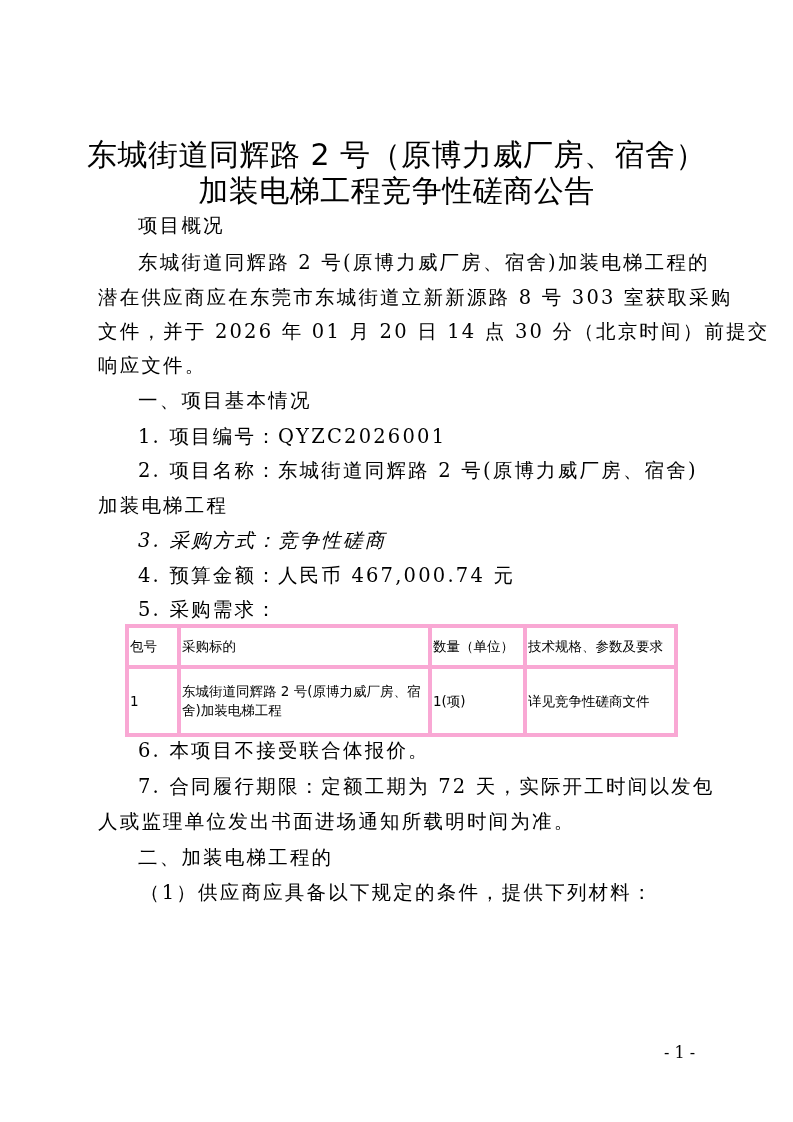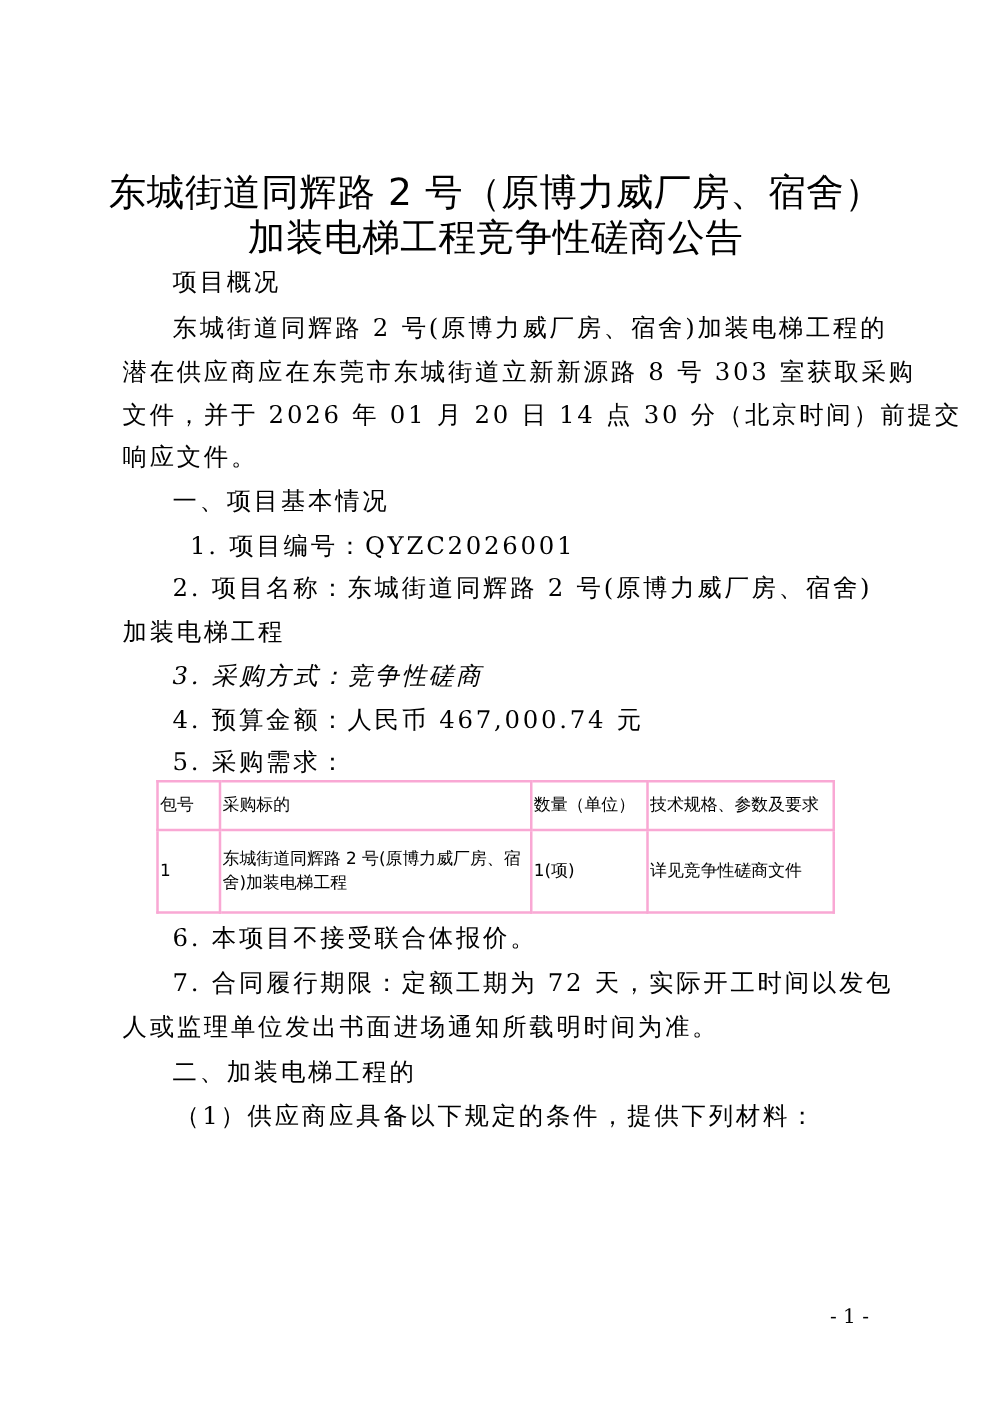--- a/index.html
+++ b/index.html
@@ -3,40 +3,40 @@
 <meta charset="utf-8">
 <style>
   html, body { margin:0; padding:0; background:#ffffff; }
   body { width:793px; height:1122px; position:relative; overflow:hidden; color:#000; }
   .serif { font-family: "DejaVu Serif", "Liberation Serif", serif; }
   .sans { font-family: "DejaVu Sans", "Liberation Sans", sans-serif; }
   .title { position:absolute; left:0; width:793px; text-align:center; font-size:30px; line-height:36px; letter-spacing:0.5px; }
   .line { position:absolute; font-size:19.5px; line-height:26px; white-space:nowrap; letter-spacing:2.2px; }
   .justify { text-align:justify; text-align-last:justify; width:594px; }
   table.req { position:absolute; left:125px; top:624px; border-collapse:collapse; }
-  table.req td { border:2px solid #f9a8d4; font-size:13.5px; line-height:19px; padding:0 1px; vertical-align:middle; }
+  table.req td { border:4px solid #f9a8d4; font-size:13.5px; line-height:19px; padding:0 1px; vertical-align:middle; }
   table.req tr.head td { height:37px; }
   table.req tr.row td { height:64px; }
   .pageno { position:absolute; left:664px; top:1043px; font-size:16px; }
 </style>
 </head>
 <body>
 
 <div>
   <div class="title sans" style="top:137px;">东城街道同辉路 2 号（原博力威厂房、宿舍）</div>
   <div class="title sans" style="top:173px;">加装电梯工程竞争性磋商公告</div>
 
   <div class="line serif" style="left:138px; top:213px;">项目概况</div>
   <div class="line serif" style="left:138px; top:250px; width:554px; text-align:justify; text-align-last:justify;">东城街道同辉路 2 号(原博力威厂房、宿舍)加装电梯工程的</div>
   <div class="line serif justify" style="left:98px; top:285px;">潜在供应商应在东莞市东城街道立新新源路 8 号 303 室获取采购</div>
   <div class="line serif justify" style="left:98px; top:319px;">文件，并于 2026 年 01 月 20 日 14 点 30 分（北京时间）前提交</div>
   <div class="line serif" style="left:98px; top:353px;">响应文件。</div>
 
   <div class="line serif" style="left:138px; top:388px;">一、项目基本情况</div>
-  <div class="line serif" style="left:152px; top:424px;">1. 项目编号：QYZC2026001</div>
+  <div class="line serif" style="left:138px; top:424px;">1. 项目编号：QYZC2026001</div>
   <div class="line serif" style="left:138px; top:458px; width:554px; text-align:justify; text-align-last:justify;">2. 项目名称：东城街道同辉路 2 号(原博力威厂房、宿舍)</div>
   <div class="line serif" style="left:98px; top:493px;">加装电梯工程</div>
   <div class="line serif" style="left:138px; top:528px;font-style:italic;">3. 采购方式：竞争性磋商</div>
   <div class="line serif" style="left:138px; top:563px;">4. 预算金额：人民币 467,000.74 元</div>
   <div class="line serif" style="left:138px; top:597px;">5. 采购需求：</div>
 
   <table class="req sans">
     <tbody>
         <tr class="head">
       <td style="width:46px;">包号</td>

